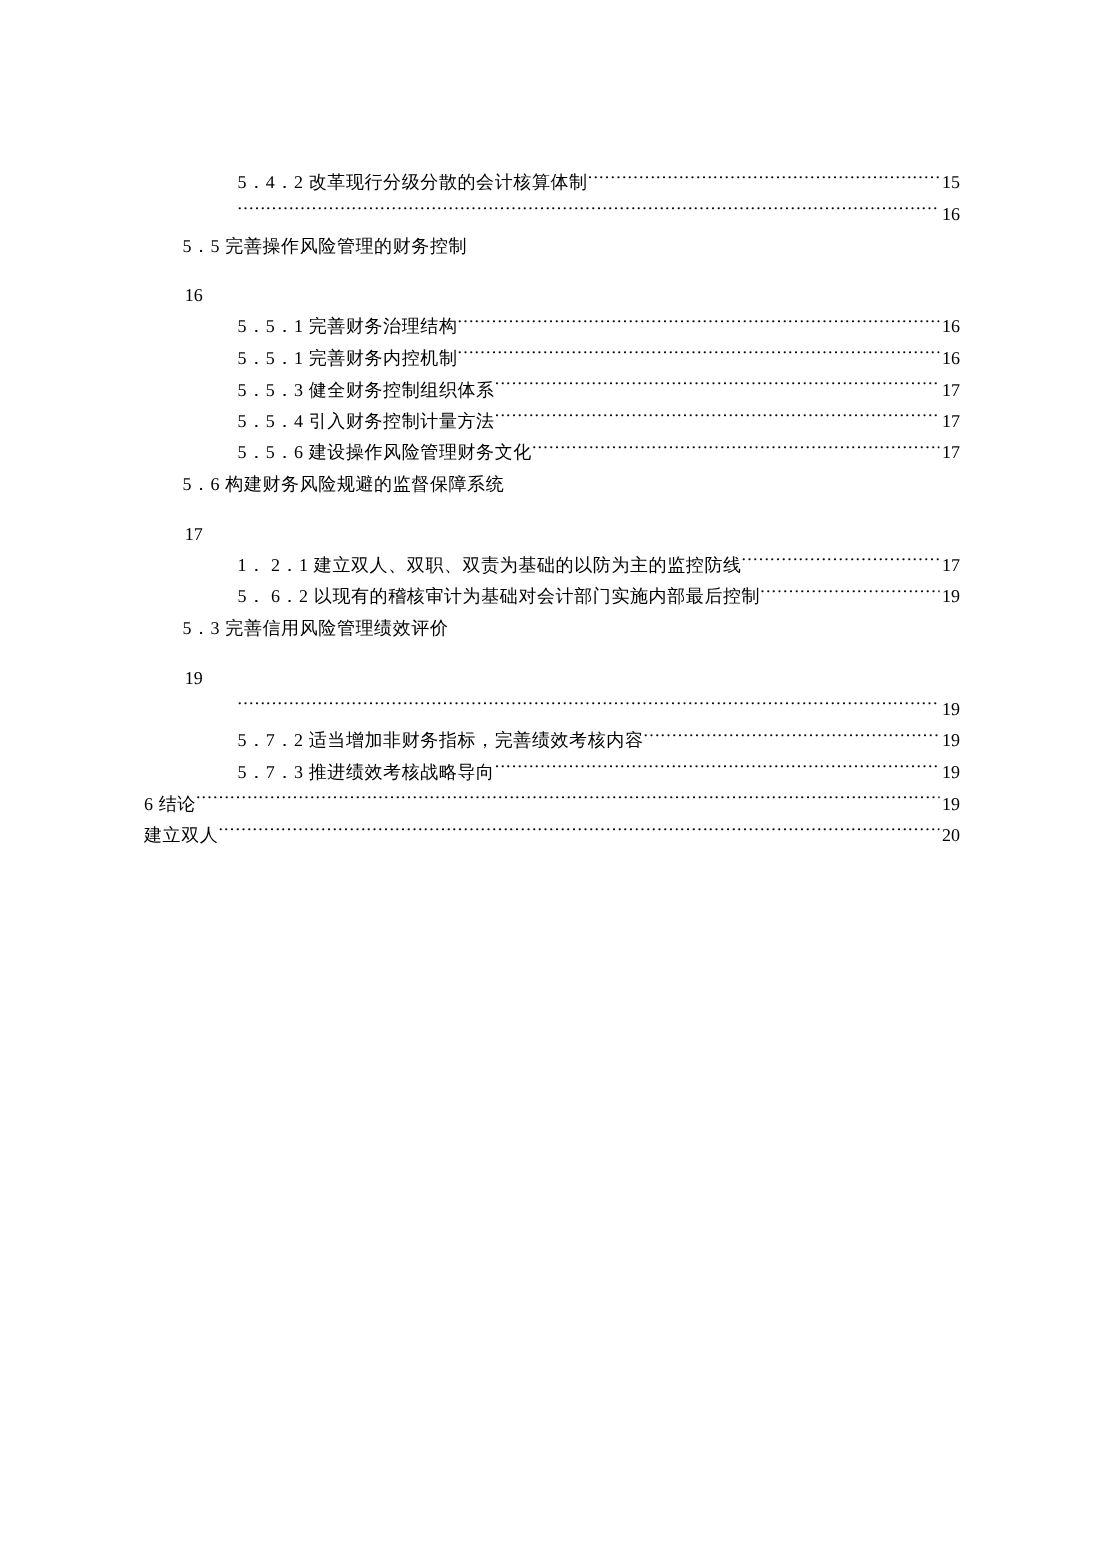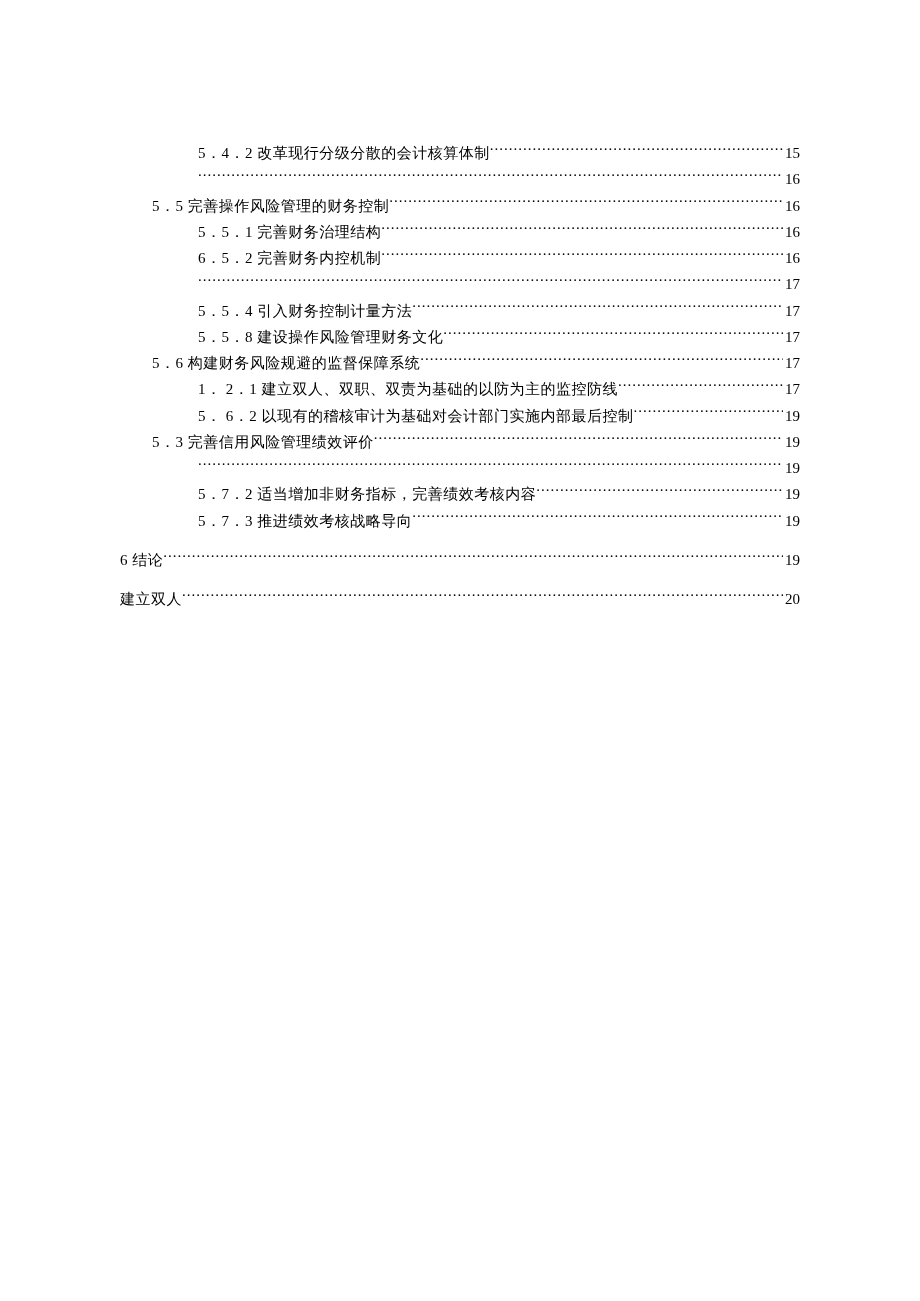--- a/index.html
+++ b/index.html
@@ -41,22 +41,22 @@
     .toc-dots::after {
       content: "................................................................................................................................................................";
       position: absolute;
       left: 0;
       bottom: 0;
     }
     .toc-page {
       flex: 0 0 auto;
       padding-left: 2px;
     }
-    .lvl-0 { padding-left: 0; margin-top: 13px; }
-    .lvl-1 { padding-left: 32px; }
+    .lvl-0 { padding-left: 0; }
+    .lvl-1 { padding-left: 32px; flex-direction: column; }
     .lvl-2 { padding-left: 78px; }
   </style>
 </head>
 <body>
 
 <div class="toc" id="toc-container">
     <div class="toc-row lvl-2">
       <span class="toc-label">5．4．2 改革现行分级分散的会计核算体制</span>
       <span class="toc-dots"></span>
       <span class="toc-page">15</span>
@@ -69,35 +69,36 @@
       <span class="toc-label">5．5 完善操作风险管理的财务控制</span>
       <span class="toc-dots"></span>
       <span class="toc-page">16</span>
     </div>
     <div class="toc-row lvl-2">
       <span class="toc-label">5．5．1 完善财务治理结构</span>
       <span class="toc-dots"></span>
       <span class="toc-page">16</span>
     </div>
     <div class="toc-row lvl-2">
-      <span class="toc-label">6．5．2 完善财务内控机制</span>
+      <span class="toc-label">5．5．1 完善财务内控机制</span>
       <span class="toc-dots"></span>
       <span class="toc-page">16</span>
     </div>
     <div class="toc-row lvl-2">
+      <span class="toc-label">5．5．3 健全财务控制组织体系</span>
       <span class="toc-dots"></span>
       <span class="toc-page">17</span>
     </div>
     <div class="toc-row lvl-2">
       <span class="toc-label">5．5．4 引入财务控制计量方法</span>
       <span class="toc-dots"></span>
       <span class="toc-page">17</span>
     </div>
     <div class="toc-row lvl-2">
-      <span class="toc-label">5．5．8 建设操作风险管理财务文化</span>
+      <span class="toc-label">5．5．6 建设操作风险管理财务文化</span>
       <span class="toc-dots"></span>
       <span class="toc-page">17</span>
     </div>
     <div class="toc-row lvl-1">
       <span class="toc-label">5．6 构建财务风险规避的监督保障系统</span>
       <span class="toc-dots"></span>
       <span class="toc-page">17</span>
     </div>
     <div class="toc-row lvl-2">
       <span class="toc-label">1． 2．1 建立双人、双职、双责为基础的以防为主的监控防线</span>

